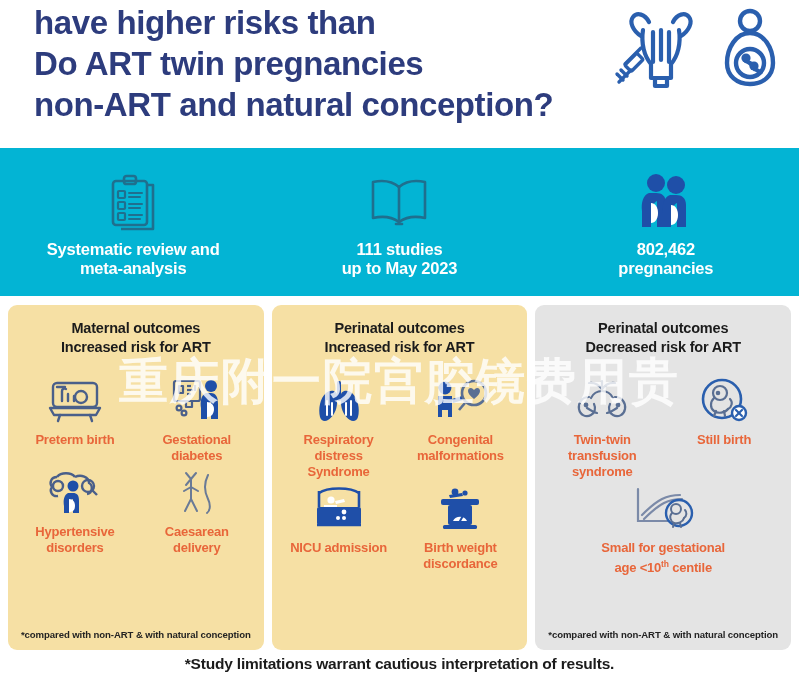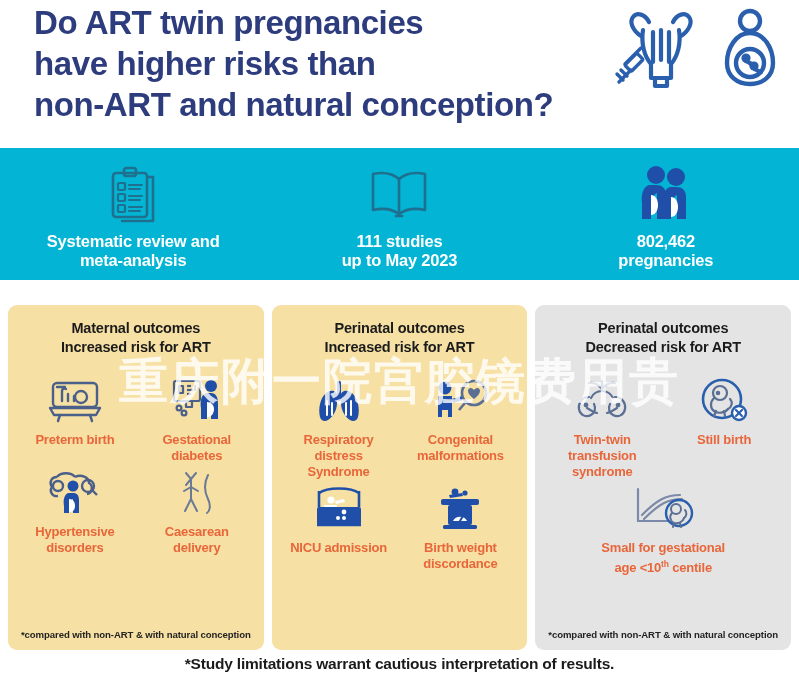--- a/index.html
+++ b/index.html
@@ -34,21 +34,21 @@
     right:18px; top:8px;
     display:flex;
     align-items:flex-start;
     gap:8px;
   }
 
   
   .band{
     position:absolute;
     left:0; top:148px;
-    width:799px; height:132px;
+    width:799px; height:148px;
     background:#03b4d4;
     display:flex;
   }
   .band-item{
     flex:1;
     display:flex;
     flex-direction:column;
     align-items:center;
     justify-content:center;
     padding-top:6px;
@@ -168,22 +168,22 @@
     pointer-events:none;
     z-index:40;
     white-space:nowrap;
   }
 </style>
 </head>
 <body>
 
 <div class="header">
   <div class="header-title">
+    <span class="ln">have higher risks than</span>
     <span class="ln">Do ART twin pregnancies</span>
-    <span class="ln">have higher risks than</span>
     <span class="ln">non-ART and natural conception?</span>
   </div>
 
   <div class="header-icons">
 
     <span>
       <svg width="100" height="82" viewBox="0 0 100 82" fill="none">
         <g stroke="#2a5fae" stroke-width="4.2" stroke-linecap="round" stroke-linejoin="round" fill="none">
           <path d="M38 14 C34 6 26 4 22 9 C18 14 22 23 30 28"></path>
           <path d="M62 14 C66 6 74 4 78 9 C82 14 78 23 70 28"></path>

